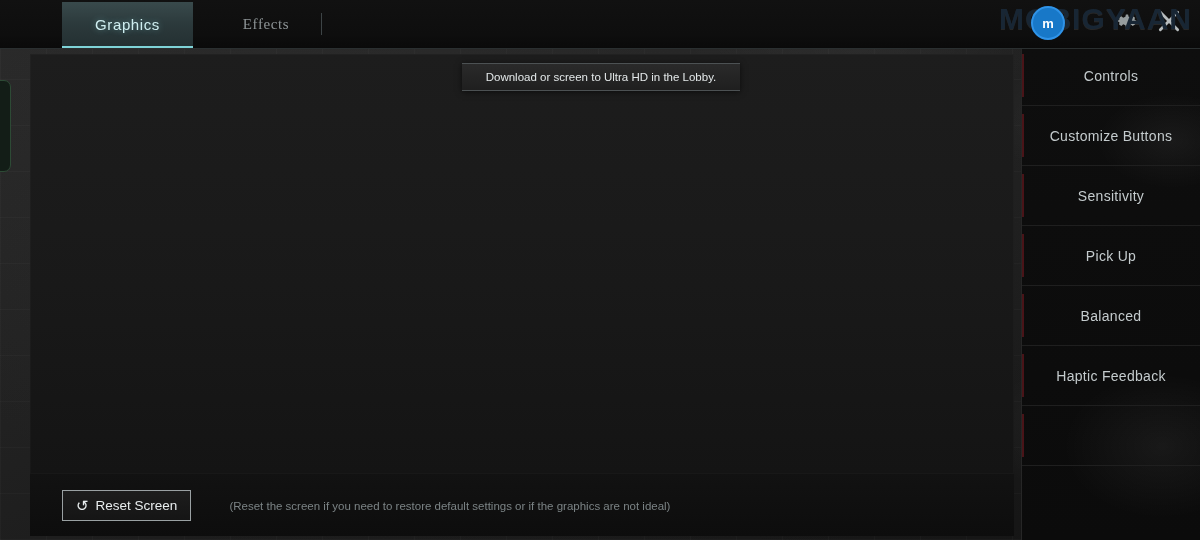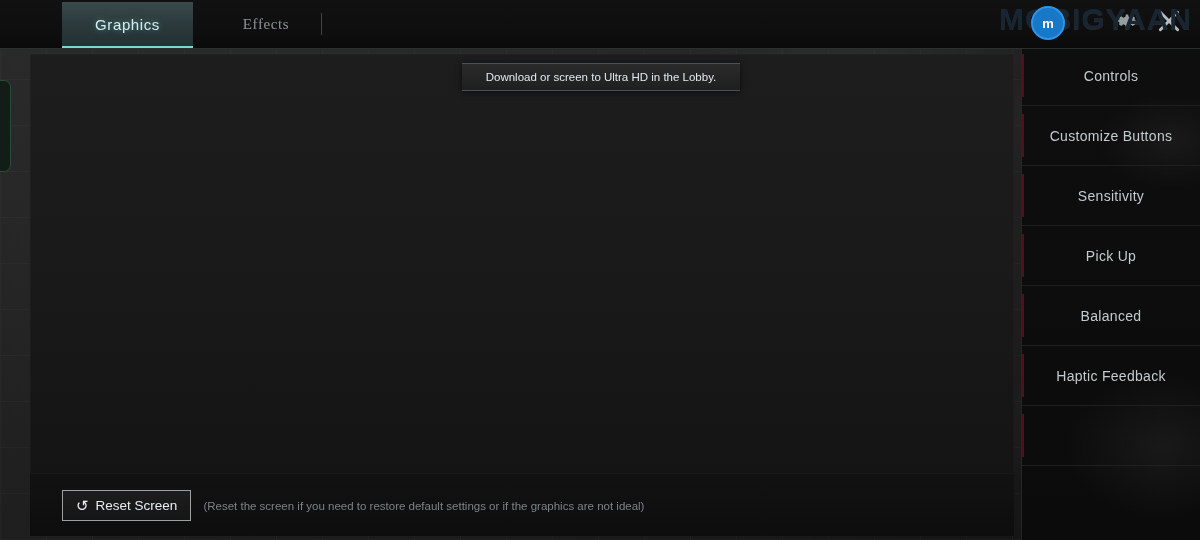--- a/index.html
+++ b/index.html
@@ -294,21 +294,21 @@
   
   #reset-wrap { position: absolute; left: 62px; top: 490px; display: flex; align-items: center; gap: 12px; z-index: 4; }
   #reset-btn {
     height: 29px; padding: 0 13px;
     border: 1px solid #9aa1a3;
     background: linear-gradient(180deg, #1d1d1d 0%, #151515 100%);
     color: #e8edee; font-size: 13.5px;
     display: flex; align-items: center; gap: 7px;
     cursor: pointer; user-select: none;
   }
-  #reset-note { color: #7b8385; font-size: 11.5px; }
+  #reset-note { color: #7b8385; font-size: 11.5px; margin-left: 26px; }
 
   
   #sidebar {
     position: absolute; right: 0; top: 46px;
     width: 178px; height: 494px;
     background: linear-gradient(180deg, #0e0e0e 0%, #0b0b0b 100%);
     border-left: 1px solid #262626;
     z-index: 4;
   }
   #sidebar::before {

